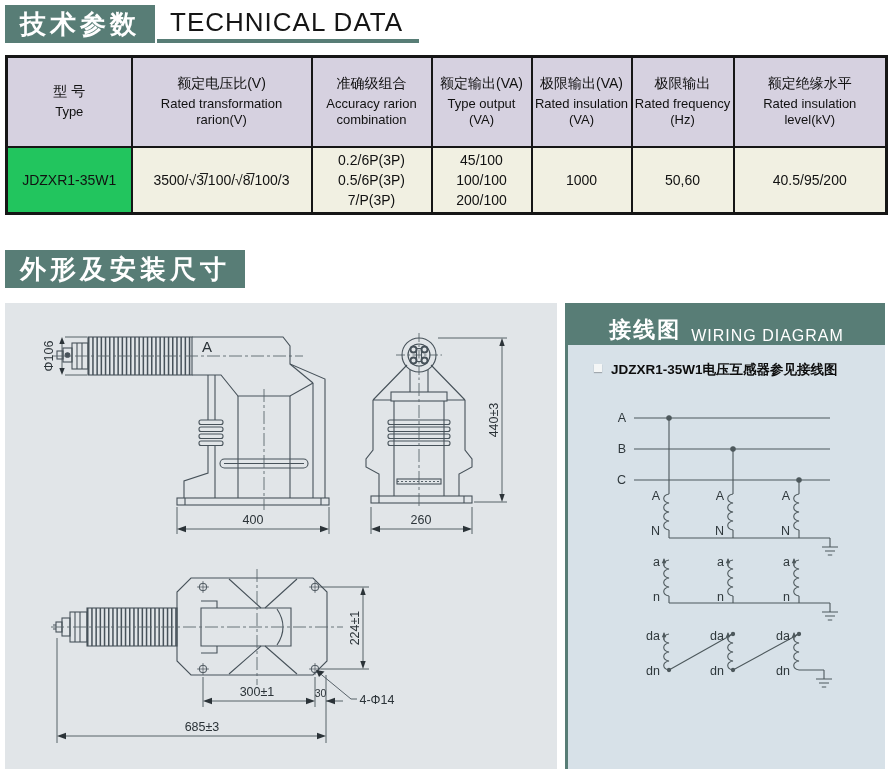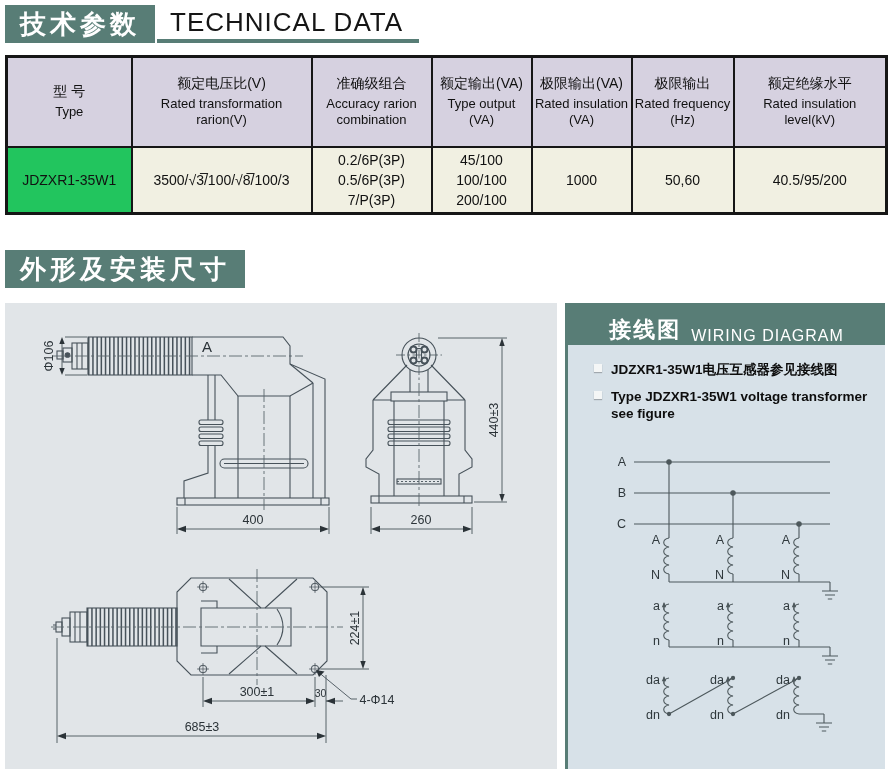--- a/index.html
+++ b/index.html
@@ -282,24 +282,20 @@
     <div class="wirep">
       <div class="whead">
         <span class="wzh">接线图</span>
         <span class="wen">WIRING DIAGRAM</span>
       </div>
       <div class="notes">
         <div class="note">
           <span class="sq"></span>
           <span>JDZXR1-35W1电压互感器参见接线图</span>
         </div>
-        <div class="note">
-          <span class="sq"></span>
-          <span>Type JDZXR1-35W1 voltage transformer see figure</span>
-        </div>
       </div>
 
       <svg width="317" height="320" viewBox="0 0 317 320">
         <defs>
           <path id="coil" d="M0,0 c-7,1.2 -7,7.8 0,9 c-7,1.2 -7,7.8 0,9 c-7,1.2 -7,7.8 0,9 c-7,1.2 -7,7.8 0,9"></path>
           <g id="tick">
               <path d="M0,0 V-7" stroke-width="0.9"></path>
               <polygon points="0,-8 -2.2,-2.8 2.2,-2.8" stroke="none" fill="#4d585c"></polygon>
             </g>
           <g id="gnd">

